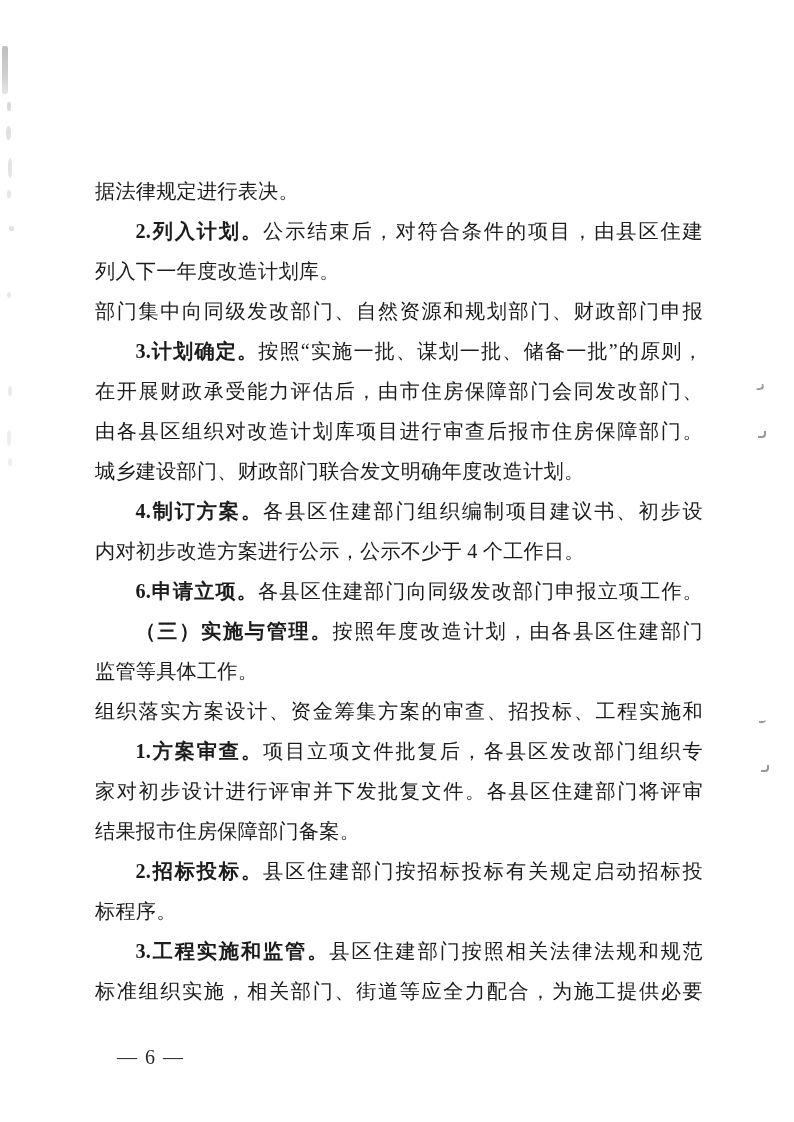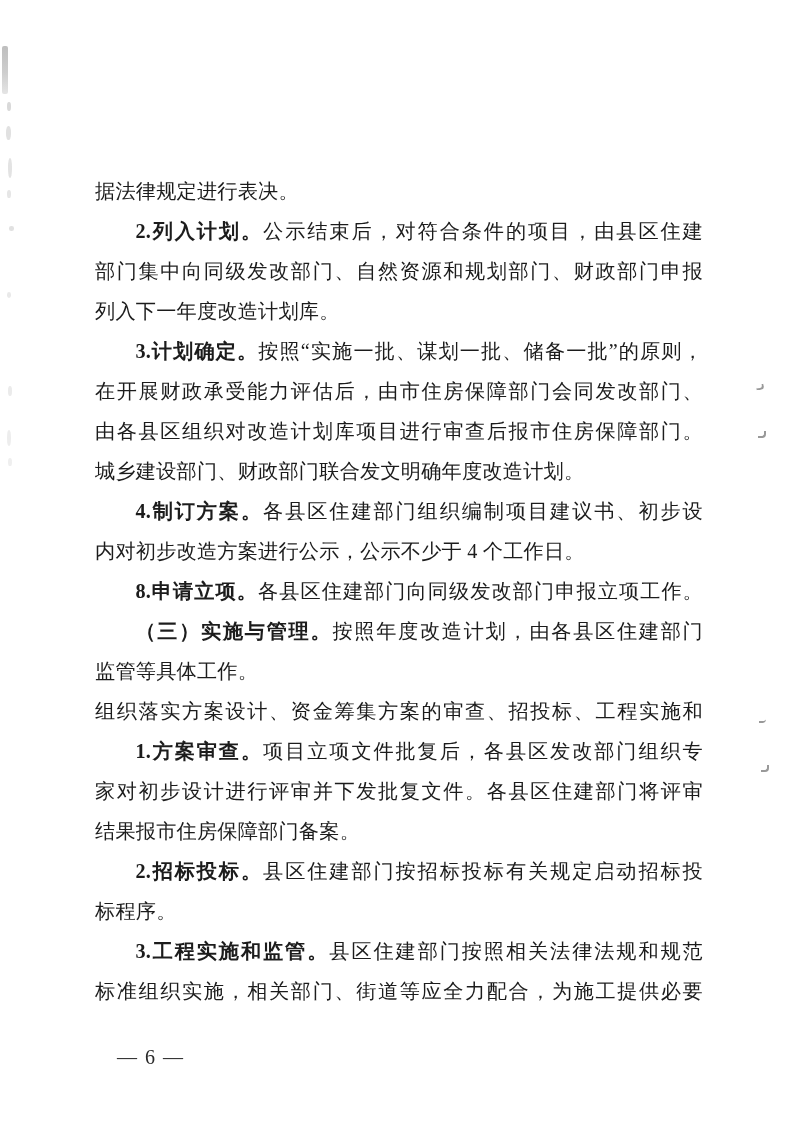--- a/index.html
+++ b/index.html
@@ -84,29 +84,29 @@
   <div class="artifact fleck f9"></div>
 
   <div class="artifact tick t1"></div>
   <div class="artifact tick t2"></div>
   <div class="artifact tick t3"></div>
   <div class="artifact tick t4"></div>
 
   <div class="text-block" id="text-block">
       <div class="line end"><span class="body-text">据法律规定进行表决。</span></div>
       <div class="line indent"><span class="lead">2.列入计划。</span><span class="body-text">公示结束后，对符合条件的项目，由县区住建</span></div>
+      <div class="line end"><span class="body-text">列入下一年度改造计划库。</span></div>
       <div class="line"><span class="body-text">部门集中向同级发改部门、自然资源和规划部门、财政部门申报</span></div>
-      <div class="line end"><span class="body-text">列入下一年度改造计划库。</span></div>
       <div class="line indent"><span class="lead">3.计划确定。</span><span class="body-text">按照“实施一批、谋划一批、储备一批”的原则，</span></div>
       <div class="line"><span class="body-text">在开展财政承受能力评估后，由市住房保障部门会同发改部门、</span></div>
       <div class="line"><span class="body-text">由各县区组织对改造计划库项目进行审查后报市住房保障部门。</span></div>
       <div class="line end"><span class="body-text">城乡建设部门、财政部门联合发文明确年度改造计划。</span></div>
       <div class="line indent"><span class="lead">4.制订方案。</span><span class="body-text">各县区住建部门组织编制项目建议书、初步设</span></div>
       <div class="line end"><span class="body-text">内对初步改造方案进行公示，公示不少于 4 个工作日。</span></div>
-      <div class="line indent"><span class="lead">8.申请立项。</span><span class="body-text">各县区住建部门向同级发改部门申报立项工作。</span></div>
+      <div class="line indent"><span class="lead">6.申请立项。</span><span class="body-text">各县区住建部门向同级发改部门申报立项工作。</span></div>
       <div class="line indent"><span class="lead">（三）实施与管理。</span><span class="body-text">按照年度改造计划，由各县区住建部门</span></div>
       <div class="line end"><span class="body-text">监管等具体工作。</span></div>
       <div class="line"><span class="body-text">组织落实方案设计、资金筹集方案的审查、招投标、工程实施和</span></div>
       <div class="line indent"><span class="lead">1.方案审查。</span><span class="body-text">项目立项文件批复后，各县区发改部门组织专</span></div>
       <div class="line"><span class="body-text">家对初步设计进行评审并下发批复文件。各县区住建部门将评审</span></div>
       <div class="line end"><span class="body-text">结果报市住房保障部门备案。</span></div>
       <div class="line indent"><span class="lead">2.招标投标。</span><span class="body-text">县区住建部门按招标投标有关规定启动招标投</span></div>
       <div class="line end"><span class="body-text">标程序。</span></div>
       <div class="line indent"><span class="lead">3.工程实施和监管。</span><span class="body-text">县区住建部门按照相关法律法规和规范</span></div>
       <div class="line"><span class="body-text">标准组织实施，相关部门、街道等应全力配合，为施工提供必要</span></div>

